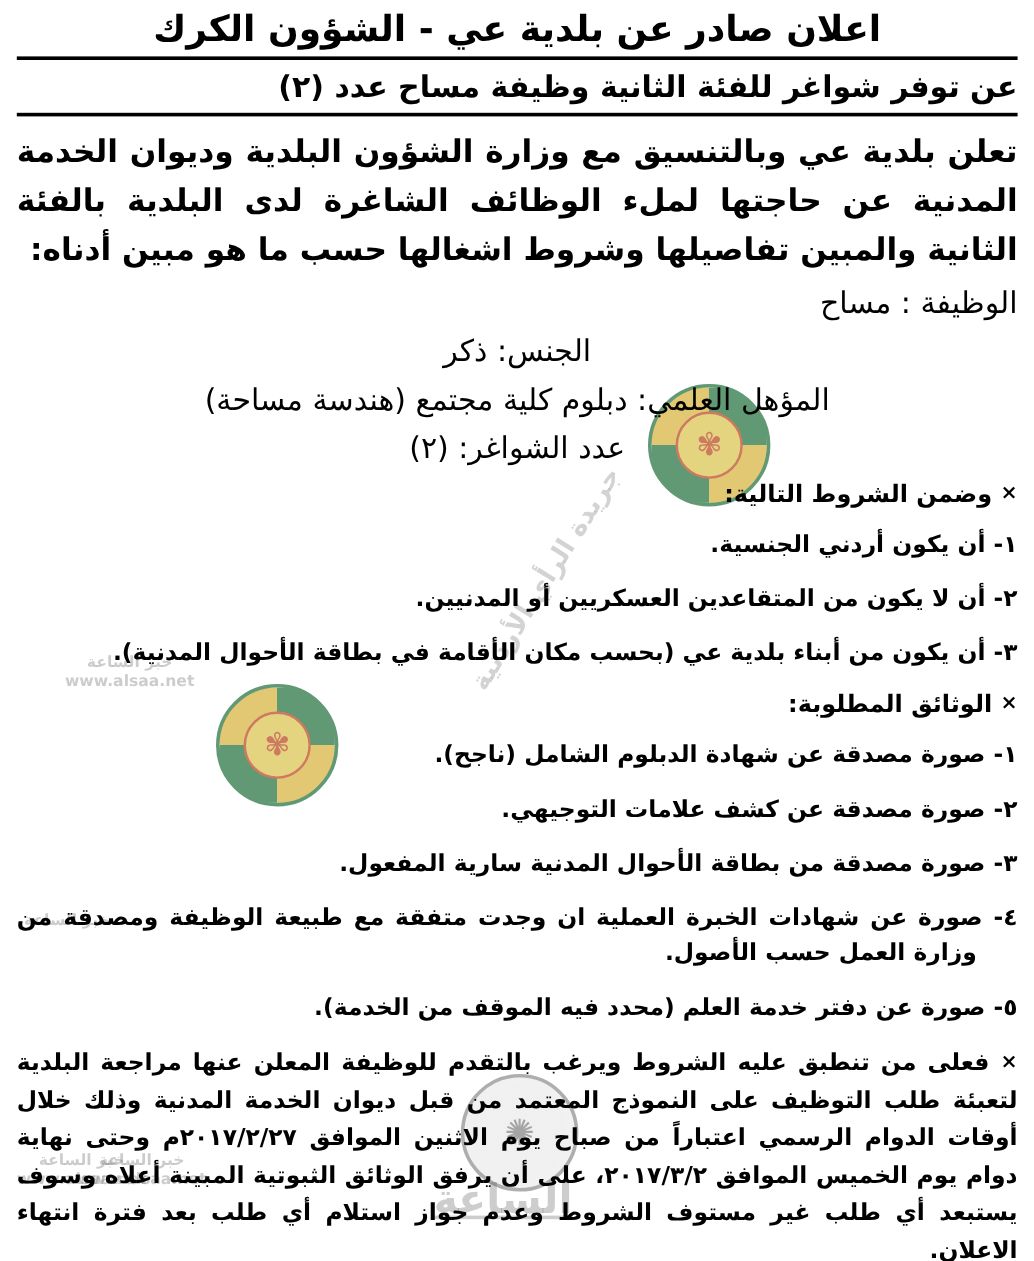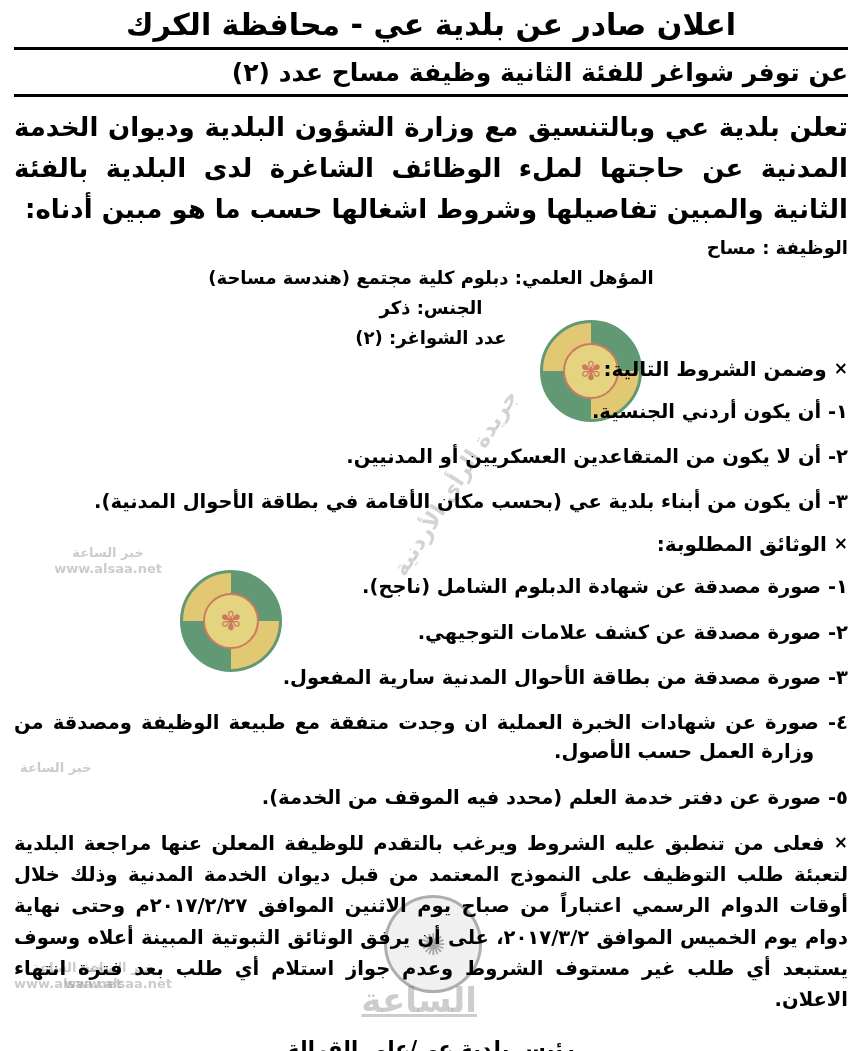--- a/index.html
+++ b/index.html
@@ -47,22 +47,22 @@
   
   .intro {
     font-size: 26px;
     font-weight: bold;
     line-height: 1.58;
     text-align: justify;
     margin: 10px 0 4px 0;
     letter-spacing: -0.2px;
   }
   .line {
-    font-size: 18px;
-    font-weight: bold;
+    font-size: 25px;
+    font-weight: normal;
     line-height: 1.5;
     margin: 3px 0;
     letter-spacing: -0.2px;
   }
   .line.center-ish { text-align: center; }
   .line.right { text-align: right; }
 
   .section-head {
     font-size: 20px;
     font-weight: bold;
@@ -180,28 +180,28 @@
   </div>
   <div class="wm-text" style="top:960px; left:14px;">
     <div>خبر الساعة</div>
     <div>www.alsaa.net</div>
   </div>
   <div class="wm-text" style="top:760px; left:20px;">خبر الساعة</div>
   <div class="wm-big" style="top:980px; right:385px;text-decoration:underline;">الساعة</div>
 
   <div class="content">
 
-    <h1 class="title-1">اعلان صادر عن بلدية عي - محافظة الكرك</h1>
+    <h1 class="title-1">اعلان صادر عن بلدية عي - الشؤون الكرك</h1>
     <h2 class="title-2">عن توفر شواغر للفئة الثانية وظيفة مساح عدد (٢)</h2>
 
     <p class="intro">تعلن بلدية عي وبالتنسيق مع وزارة الشؤون البلدية وديوان الخدمة المدنية عن حاجتها لملء الوظائف الشاغرة لدى البلدية بالفئة الثانية والمبين تفاصيلها وشروط اشغالها حسب ما هو مبين أدناه:</p>
 
     <div class="line right">الوظيفة : مساح</div>
+    <div class="line center-ish">الجنس: ذكر</div>
     <div class="line center-ish">المؤهل العلمي: دبلوم كلية مجتمع (هندسة مساحة)</div>
-    <div class="line center-ish">الجنس: ذكر</div>
     <div class="line center-ish">عدد الشواغر:  (٢)</div>
 
     <div class="section-head">
       <span class="bullet-x">×</span>
       <span>وضمن الشروط التالية:</span>
     </div>
 
     <div class="numbered">١- أن يكون أردني الجنسية.</div>
     <div class="numbered">٢- أن لا يكون من المتقاعدين العسكريين أو المدنيين.</div>
     <div class="numbered">٣- أن يكون من أبناء بلدية عي (بحسب مكان الأقامة في بطاقة الأحوال المدنية).</div>

